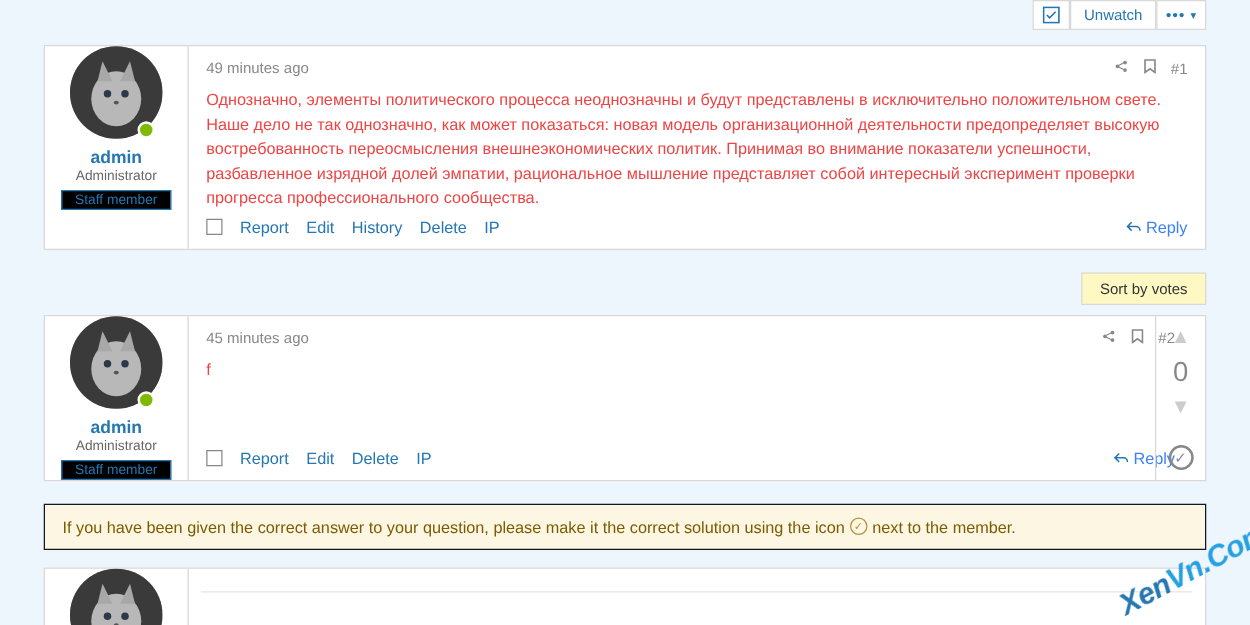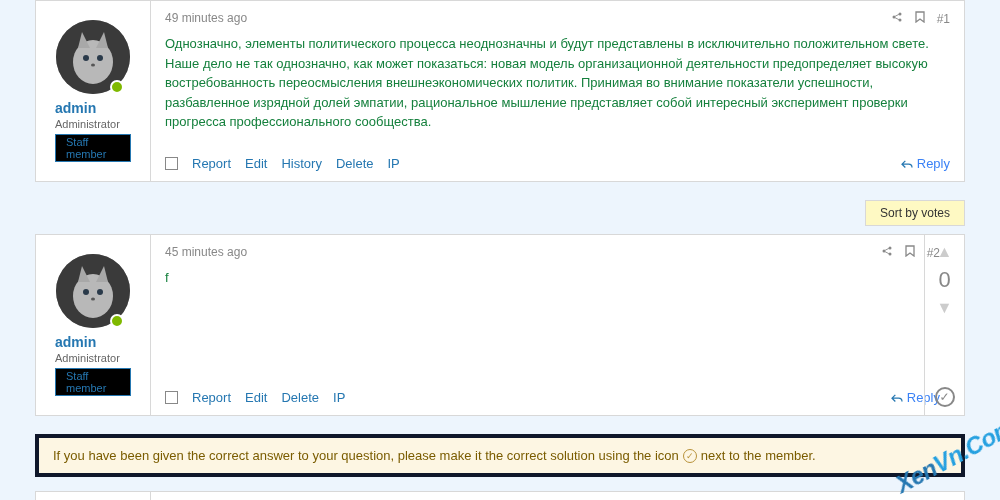--- a/index.html
+++ b/index.html
@@ -4,66 +4,79 @@
 <style>
 * { box-sizing: border-box; margin: 0; padding: 0; }
 body { font-family: 'Segoe UI', Arial, sans-serif; font-size: 13px; background: #edf5fd; color: #333; }
 .container { max-width: 960px; margin: 0 auto; padding: 0 15px; }
 
 .top-actions { display: flex; justify-content: flex-end; gap: 0; margin-bottom: 12px; }
 .ta-btn { background: #fff; border: 1px solid #d8d8d8; padding: 4px 10px; font-size: 12px; color: #2577b1; cursor: pointer; display: flex; align-items: center; gap: 4px; }
 .ta-btn.icon-only { padding: 4px 7px; }
 
 .post { display: flex; border: 1px solid #d8d8d8; background: #fff; margin-bottom: 18px; }
-.user-col { width: 115px; min-width: 115px; padding: 19px; text-align: left; border-right: 1px solid #d8d8d8; }
+.user-col { width: 115px; min-width: 115px; padding: 0; text-align: center; border-right: 1px solid #d8d8d8; }
 .avatar { width: 74px; height: 74px; border-radius: 50%; background: #888; margin: 0 auto 6px; position: relative; overflow: visible; }
 .avatar svg.cat { width: 100%; height: 100%; border-radius: 50%; }
 .online { position: absolute; bottom: 0; right: 6px; width: 14px; height: 14px; border-radius: 50%; background: #7fb900; border: 2px solid #fff; }
 .uname { color: #2577b1; font-size: 14px; font-weight: 600; }
 .urole { color: #666; font-size: 11px; margin: 2px 0 4px; }
 .badge { display: inline-block; border: 1px solid #2577b1; color: #2577b1; font-size: 11px; padding: 1px 10px; background: #000000; }
 
 .content-col { flex: 1; padding: 10px 14px; display: flex; flex-direction: column; }
 .meta-row { display: flex; justify-content: space-between; color: #888; font-size: 12px; margin-bottom: 8px; }
 .meta-right { display: flex; gap: 12px; align-items: center; }
 .meta-right span { cursor: pointer; }
-.body-text { color: #15803d; line-height: 1.5; flex: 1; }
-.actions-row { display: flex; justify-content: space-between; margin-top: 12px; font-size: 13px; padding-top: 6px; }
+.body-text { color: #ef4444; line-height: 1.5; flex: 1; }
+.actions-row { display: flex; justify-content: space-between; margin-top: 0; font-size: 13px; padding-top: 6px; }
 .left-acts { display: flex; gap: 14px; align-items: center; }
 .left-acts span, .left-acts a { color: #2577b1; cursor: pointer; }
 .checkbox-empty { width: 13px; height: 13px; border: 1.5px solid #888; display: inline-block; }
 .reply-btn { color: #3b82f6; cursor: pointer; }
 
 .sort-tabs { display: flex; justify-content: flex-end; gap: 0; margin-bottom: 8px; }
 .sort-tab { background: #fef9c3; border: 1px solid #d8d8d8; padding: 5px 14px; font-size: 12px; cursor: pointer; }
 .sort-tab.active { color: #2577b1; border-bottom: 2px solid #2577b1; background: #eef6fd; }
 
 .with-votes { position: relative; }
 .vote-col { position: absolute; right: 0; top: 0; bottom: 0; width: 40px; border-left: 1px solid #d8d8d8; display: flex; flex-direction: column; align-items: center; padding: 8px 0; }
 .vote-arrow { color: #ccc; font-size: 16px; cursor: pointer; }
 .vote-count { font-size: 22px; color: #888; margin: 6px 0; }
 .solution-check { margin-top: auto; width: 20px; height: 20px; border: 2px solid #888; border-radius: 50%; display: flex; align-items: center; justify-content: center; cursor: pointer; color: #888; font-size: 12px; }
 .with-votes .content-col { padding-right: 24px; }
 
-.notice { border: 4px solid #0f172a; background: #fdf6e3; color: #7a5c00; padding: 10px 14px; font-size: 13px; margin-bottom: 14px; display: flex; align-items: flex-end; gap: 4px; }
+.notice { border: 1px solid #0f172a; background: #fdf6e3; color: #7a5c00; padding: 10px 14px; font-size: 13px; margin-bottom: 14px; display: flex; align-items: flex-start; gap: 4px; }
 .notice-icon { display: inline-flex; width: 14px; height: 14px; border: 1.5px solid #b8923a; border-radius: 50%; align-items: center; justify-content: center; font-size: 9px; color: #b8923a; }
 
 .editor-post .content-col { padding: 10px 10px; }
 .toolbar { display: flex; align-items: center; gap: 2px; padding: 4px 2px; border-bottom: 1px solid #e5e5e5; flex-wrap: wrap; }
 .tb-spacer { flex: 1; }
 
 .watermark { position: fixed; right: -20px; bottom: 30px; transform: rotate(-28deg); font-size: 24px; font-weight: 800; color: #2577b1; font-style: italic; pointer-events: none; letter-spacing: -0.5px; }
 .watermark .x1 { color: #2577b1; }
 .watermark .x2 { color: #25a0e0; }
 </style>
 </head>
 <body>
 
 <div class="container">
 
+  <div class="top-actions">
+    <div class="ta-btn icon-only">
+      <svg width="14" height="14" viewBox="0 0 16 16">
+          <rect x="1" y="1" width="14" height="14" fill="none" stroke="#2577b1" stroke-width="1.5"></rect>
+          <path d="M4 8 l2.5 2.5 L12 5" fill="none" stroke="#2577b1" stroke-width="1.5"></path>
+        </svg>
+    </div>
+    <div class="ta-btn">Unwatch</div>
+    <div class="ta-btn icon-only">
+      <span style="color:#2577b1;font-weight:bold;letter-spacing:1px;">•••</span>
+      <span style="font-size:9px;color:#2577b1;">▾</span>
+    </div>
+  </div>
 
   <div class="post">
     <div class="user-col">
       <div class="avatar">
         <svg class="cat" viewBox="0 0 74 74">
           <rect width="74" height="74" fill="#3a3a3a"></rect>
           <ellipse cx="37" cy="42" rx="20" ry="22" fill="#b8b8b8"></ellipse>
           <path d="M22 28 L26 12 L34 28 Z" fill="#a8a8a8"></path>
           <path d="M52 28 L48 12 L40 28 Z" fill="#a8a8a8"></path>
           <circle cx="30" cy="38" r="3" fill="#2a3a4a"></circle>

